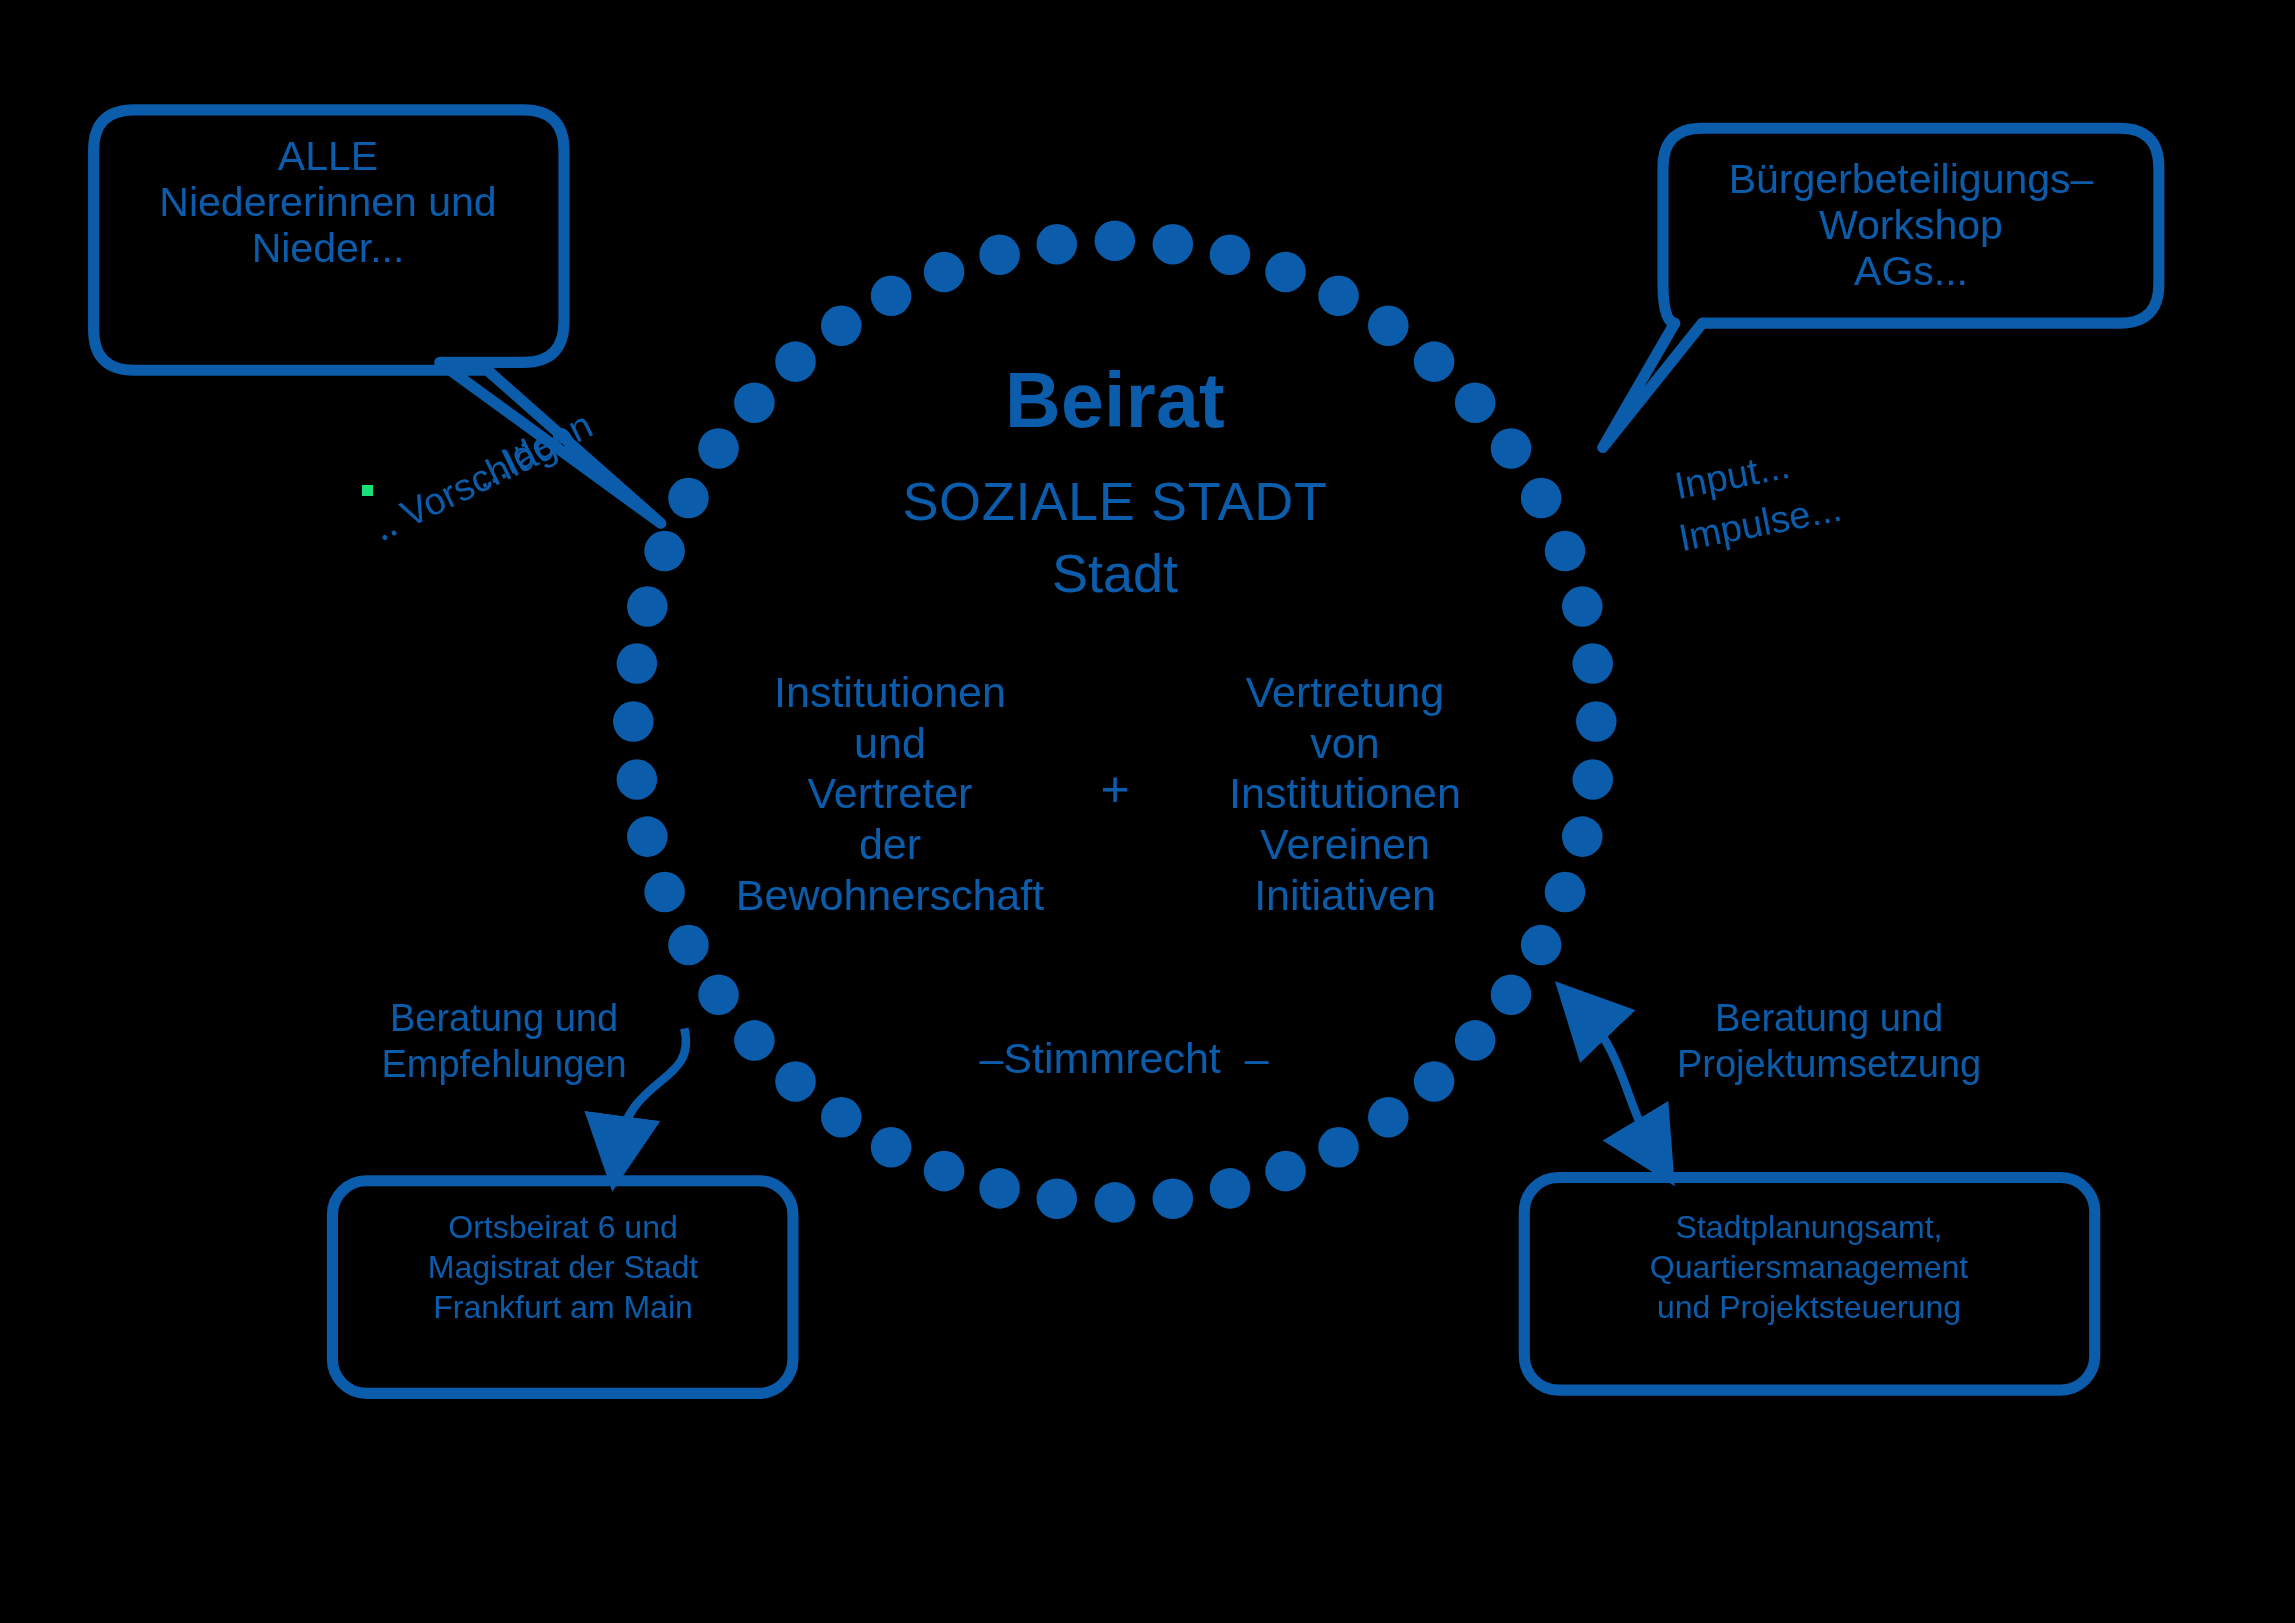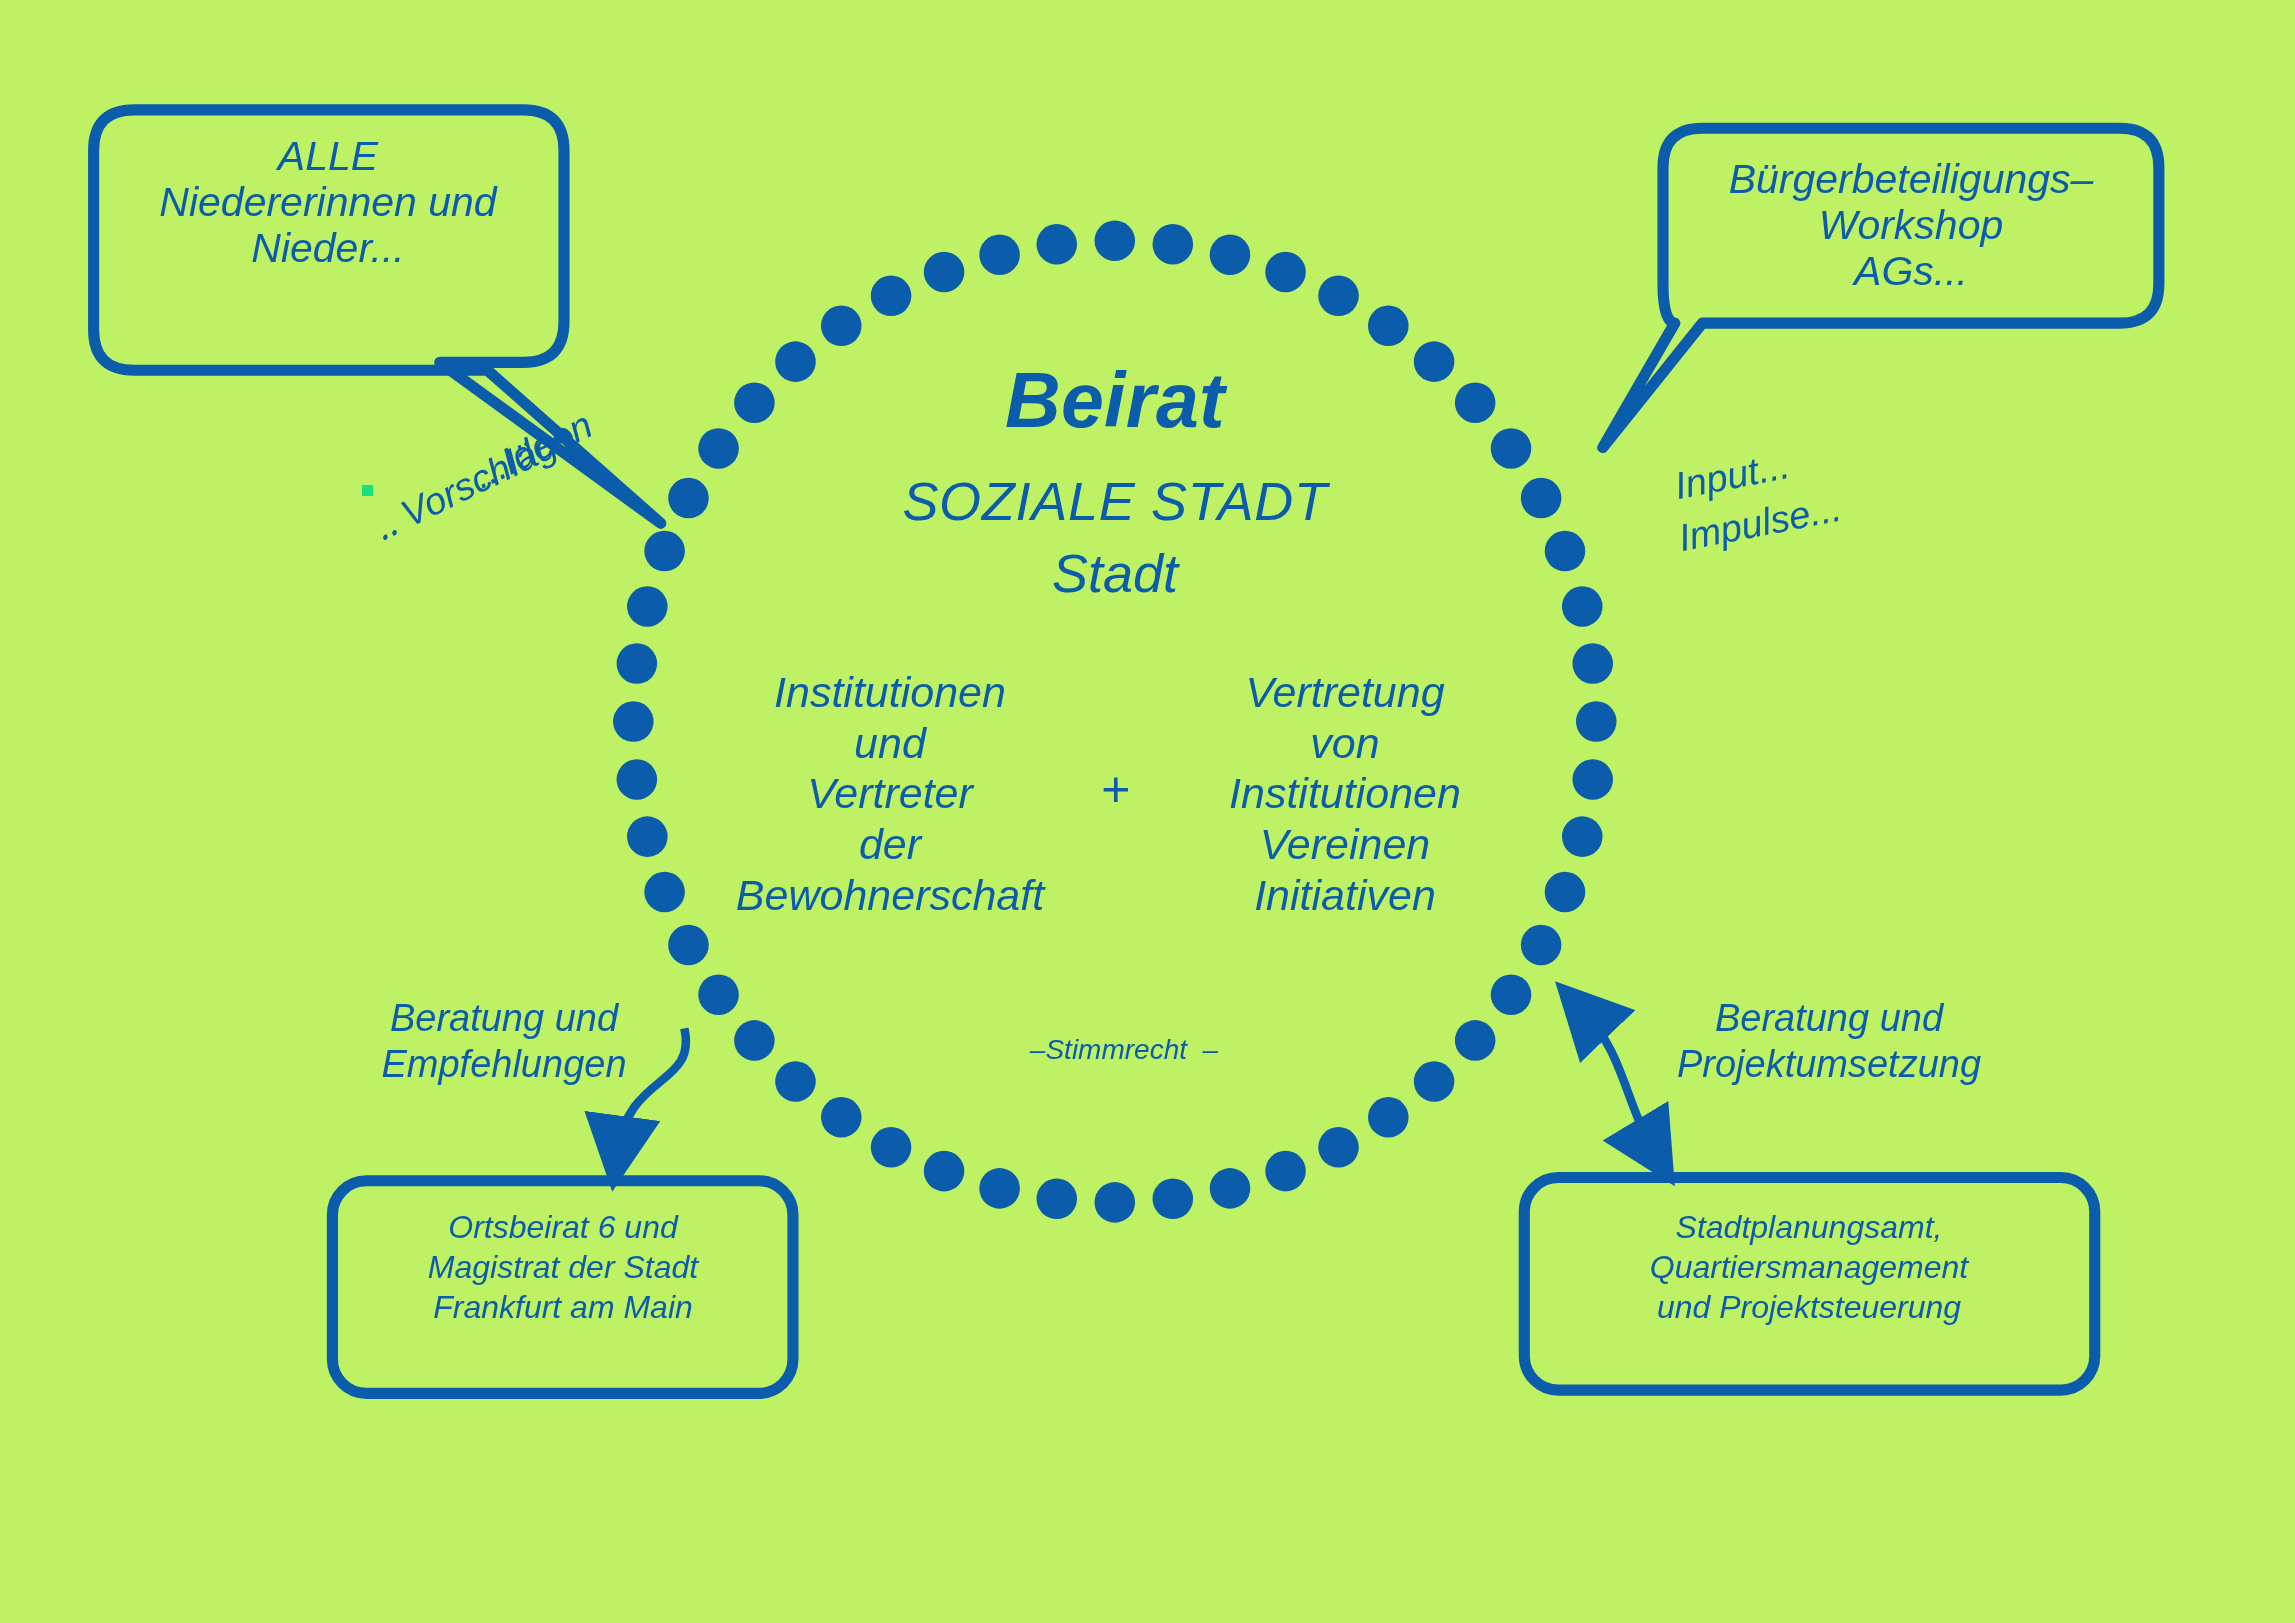--- a/index.html
+++ b/index.html
@@ -1,22 +1,21 @@
 <!DOCTYPE html>
 <html style="font-size:10.5px"><head>
 <meta charset="utf-8">
 <style>
   html,body{margin:0;padding:0;background:#ffffff;}
   body{font-family:"Liberation Sans", sans-serif;}
   #stage{
     position:relative;
     width:2295px;height:1623px;
-    background:#bef264;
+    background:#000000;
     overflow:hidden;
-    font-style:italic;
   }
   #svgroot{position:absolute;left:0;top:0;width:2295px;height:1623px;}
 
   .txt{position:absolute;color:#0b5cab;line-height:1.12;text-align:center;white-space:pre;}
 
   
   .bubble-text{font-size:41px;}
 
   
   #center-title{
@@ -28,21 +27,21 @@
     font-size:54px;letter-spacing:0.7px;
   }
   #center-sub2{
     left:1115px;top:543px;transform:translateX(-50%);
     font-size:54px;
   }
   .col-text{font-size:43px;line-height:1.18;}
   #col-left{left:890px;top:667px;transform:translateX(-50%);}
   #col-right{left:1345px;top:667px;transform:translateX(-50%);}
   #plus-sign{left:1115px;top:789px;transform:translate(-50%,-50%);font-size:50px;}
-  #stimmrecht{left:1124px;top:1034px;transform:translateX(-50%);font-size:28px;}
+  #stimmrecht{left:1124px;top:1034px;transform:translateX(-50%);font-size:43px;}
 
   
   .rot{position:absolute;color:#0b5cab;white-space:pre;line-height:1.2;}
   #ann-ideen{left:466px;top:458px;font-size:38px;transform:rotate(-26deg);transform-origin:0 0;}
   #ann-vorschlaege{left:366px;top:510px;font-size:38px;transform:rotate(-26deg);transform-origin:0 0;}
   #ann-input{left:1671px;top:465px;font-size:38px;transform:rotate(-11deg);transform-origin:0 0;}
   #ann-impulse{left:1675px;top:517px;font-size:38px;transform:rotate(-11deg);transform-origin:0 0;}
 
   
   .side-label{font-size:38px;line-height:1.22;}

